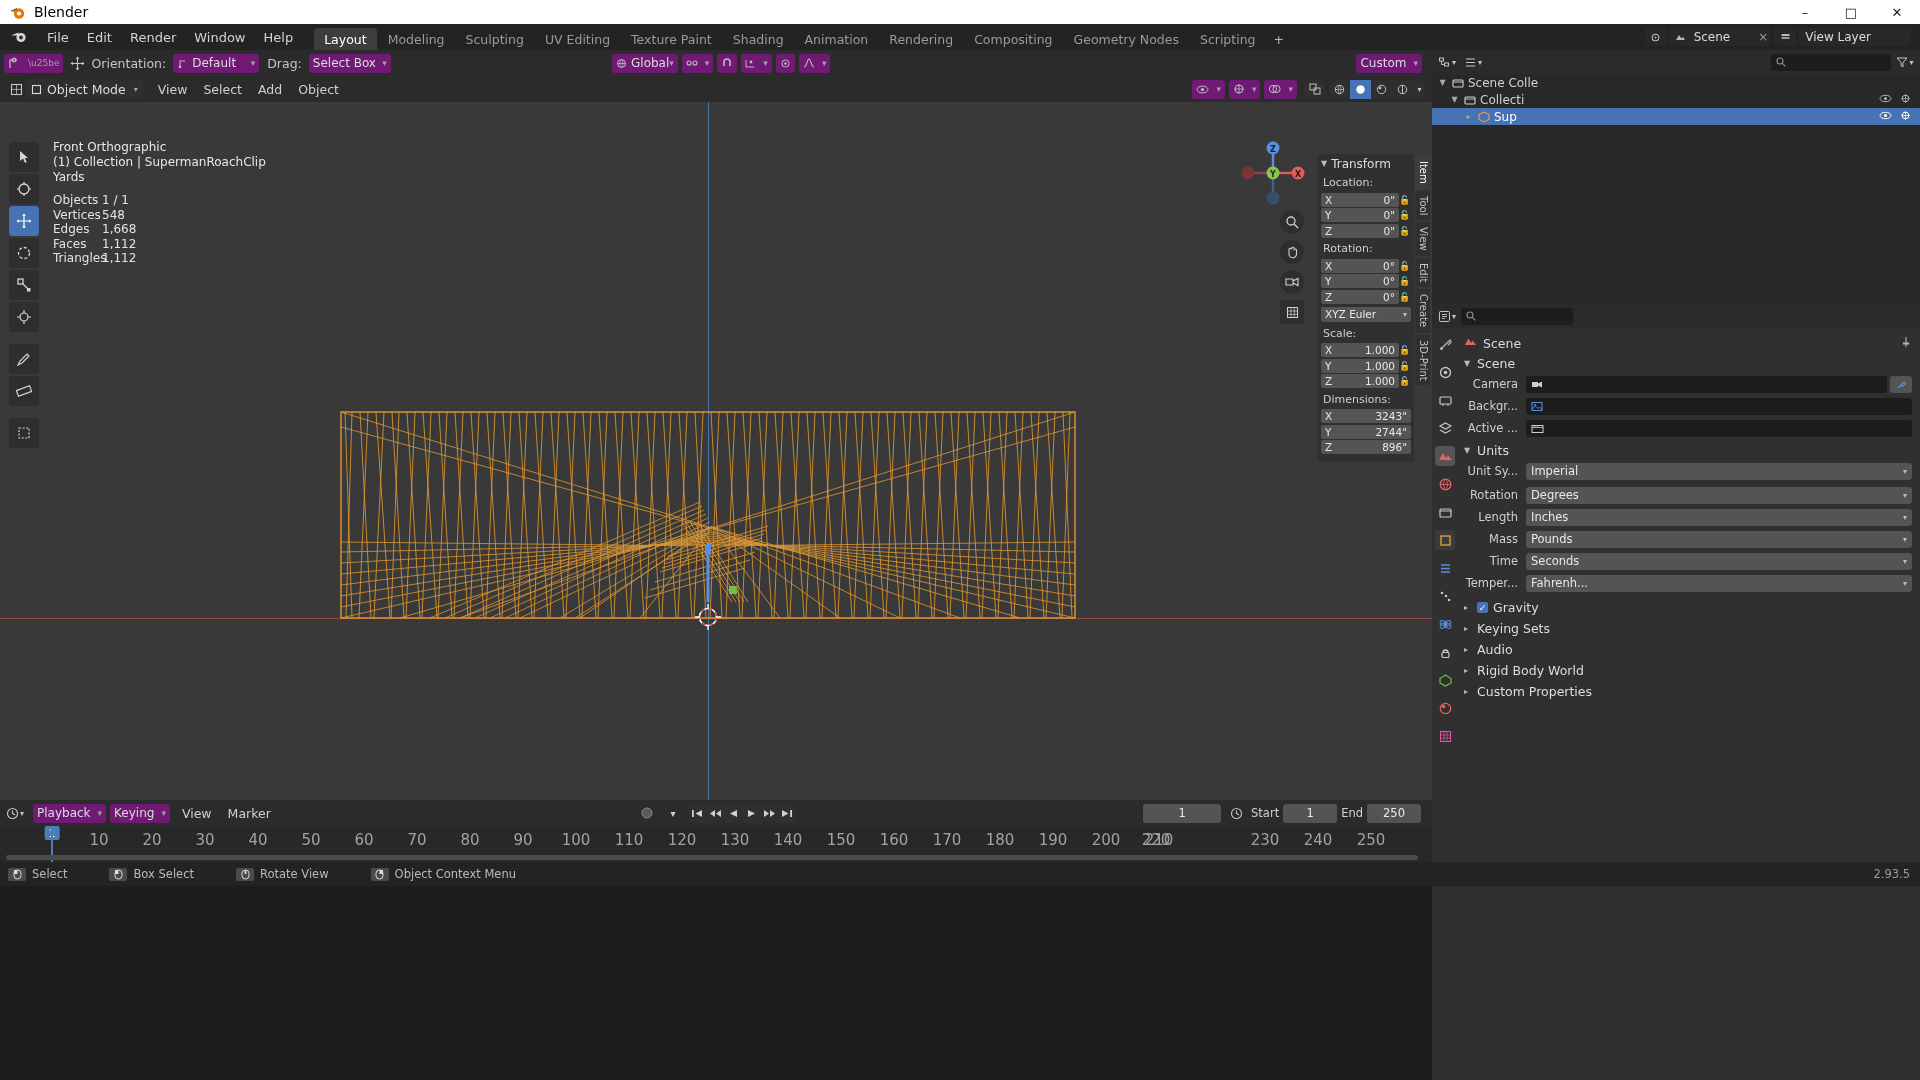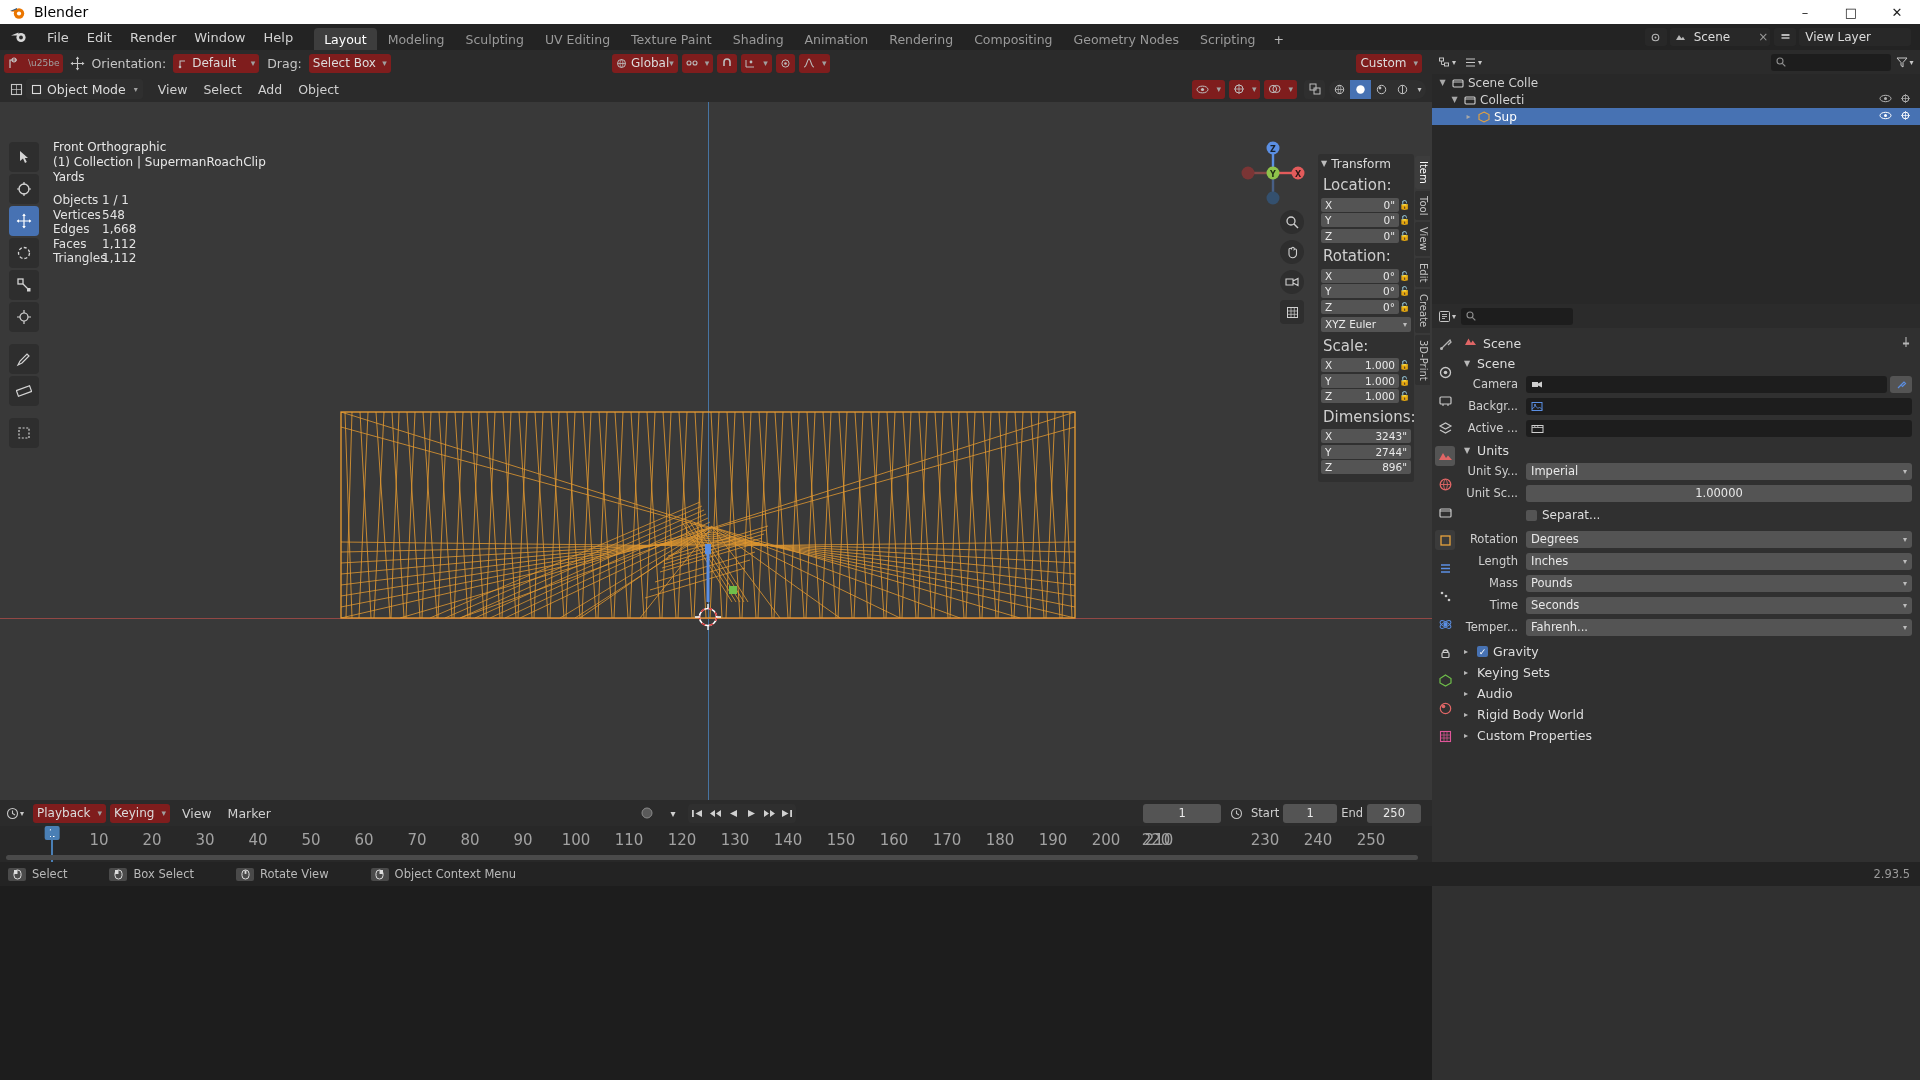--- a/index.html
+++ b/index.html
@@ -75,21 +75,21 @@
   }
   .vp-header2 {
     position: absolute; top: 26px; left: 0; width: 1432px; height: 26px;
     background: #2b2b2b; display: flex; align-items: center; padding-left: 6px;
   }
   .tool-icon-btn {
     width: 20px; height: 20px; display: flex; align-items: center; justify-content: center;
     color: #c7c7c7; border-radius: 3px;
   }
   .drop-box {
-    display: flex; align-items: center; height: 19px; background: #7f1d1d;
+    display: flex; align-items: center; height: 19px; background: #701a75;
     border-radius: 3px; padding: 0 4px; font-size: 12px; color: #dcdcdc; margin-right: 4px;
   }
   .drop-box .chev { margin-left: 7px; color: #a0a0a0; font-size: 9px; }
   .hdr-label { font-size: 12.5px; color: #c6c6c6; margin: 0 7px 0 4px; }
   .vp-menu {
     font-size: 12.5px; color: #d0d0d0; padding: 2px 8px; border-radius: 3px;
   }
   .mode-box {
     display: flex; align-items: center; height: 20px; background: #2f2f2f;
     border-radius: 3px; padding: 0 5px; font-size: 12.5px; color: #dcdcdc; margin-right: 7px;
@@ -139,21 +139,21 @@
   .shade-btn { width: 21px; height: 19px; display: flex; align-items: center; justify-content: center; color: #c0c0c0; }
   .shade-btn.on { background: #4772b3; color: #fff; }
 
   
   .npanel {
     position: absolute; right: 18px; top: 52px; width: 96px;
     background: #303030; border-radius: 3px; padding-bottom: 6px;
   }
   .np-hdr { display: flex; align-items: center; height: 19px; font-size: 12px; color: #dcdcdc; padding-left: 3px; }
   .np-hdr .tri { font-size: 8px; margin-right: 4px; color: #bcbcbc; }
-  .np-sub { font-size: 15px; color: #cfcfcf; padding: 3px 0 2px 5px; }
+  .np-sub { font-size: 11px; color: #cfcfcf; padding: 3px 0 2px 5px; }
   .np-row { display: flex; align-items: center; height: 14px; margin: 1.5px 3px; }
   .np-field {
     flex: 1; height: 14px; background: #545454; border-radius: 2px;
     display: flex; align-items: center; font-size: 10.5px; color: #e9e9e9; padding: 0 4px;
   }
   .np-field .ax { color: #e9e9e9; }
   .np-field .val { margin-left: auto; }
   .np-lock { width: 12px; display: flex; justify-content: center; color: #9b9b9b; font-size: 9px; }
   .np-drop {
     height: 15px; background: #545454; border-radius: 2px; margin: 3px 3px 2px 3px;
@@ -1182,33 +1182,20 @@
         <span>Units</span>
       </div>
 
       <div class="pr-prow">
         <span class="pr-label">Unit Sy...</span>
         <div class="pr-ctrl">
           <span>Imperial</span>
           <span class="chev">▾</span>
         </div>
       </div>
-      <div class="pr-prow">
-        <span class="pr-label">Unit Sc...</span>
-        <div class="pr-ctrl" style="justify-content:center">
-          <span>1.00000</span>
-        </div>
-      </div>
-      <div class="pr-prow">
-        <span class="pr-label"></span>
-        <div class="pr-check">
-          <span style="width:11px;height:11px;background:#545454;border-radius:2px;margin-right:5px;display:inline-block"></span>
-          <span>Separat...</span>
-        </div>
-      </div>
       <div class="pr-prow" style="margin-top:4px">
         <span class="pr-label">Rotation</span>
         <div class="pr-ctrl">
           <span>Degrees</span>
           <span class="chev">▾</span>
         </div>
       </div>
       <div class="pr-prow">
         <span class="pr-label">Length</span>
         <div class="pr-ctrl">

